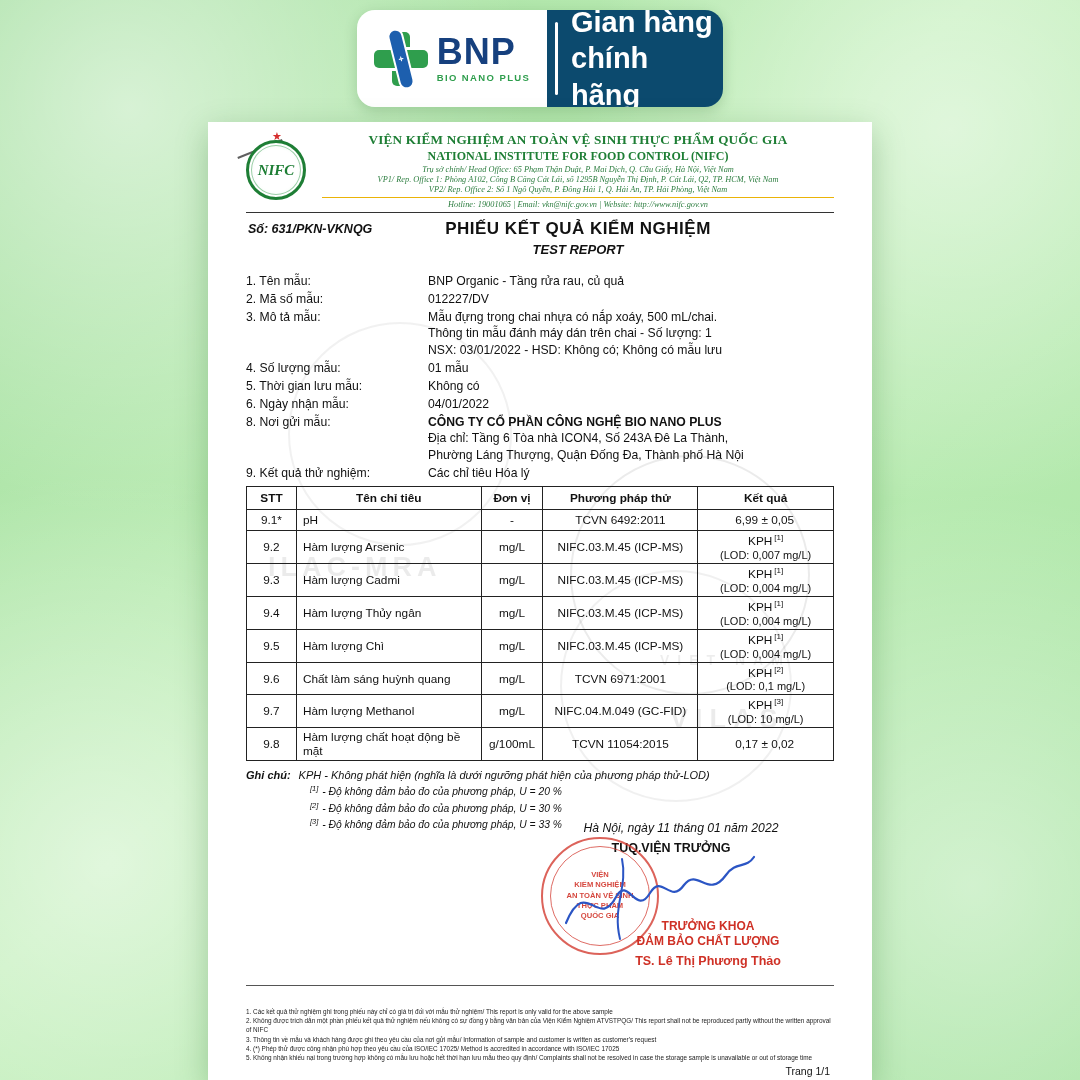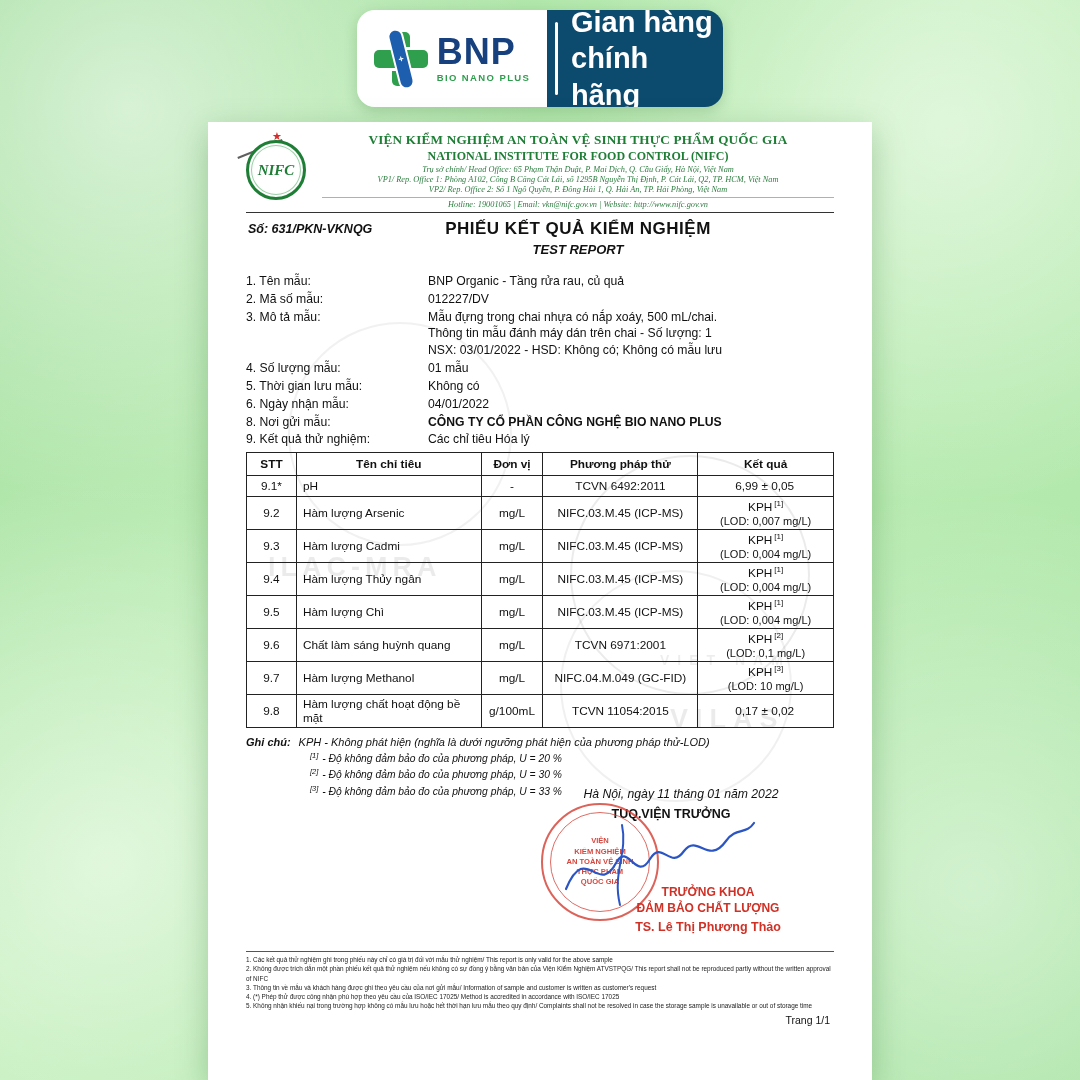--- a/index.html
+++ b/index.html
@@ -124,21 +124,21 @@
     border:1.5px solid rgba(210,55,45,.8); border-radius:50%; }
   .stamp-text { position:absolute; inset:0; display:flex; flex-direction:column;
     align-items:center; justify-content:center; color:#d2372d; font-weight:700;
     font-size:7.6px; line-height:1.35; text-align:center; }
   .sig-svg { position:absolute; left:312px; top:8px; width:200px; height:100px; }
   .sig-dept { position:absolute; left:362px; top:82px; width:200px; text-align:center;
     color:#cf3126; font-weight:800; font-size:12px; line-height:1.3; }
   .signer { margin-top:3px; font-size:12.5px; }
 
   
-  .footer { border-top:1px solid #555; margin-top:4px; padding-top:3px; color:#222; position:relative; }
+  .footer { border-top:1px solid #555; margin-top:4px; padding-top:21px; color:#222; position:relative; }
   .foot-line { font-size:6.4px; line-height:1.45; }
   .page-num { text-align:right; font-size:10.5px; margin-top:3px; padding-right:4px; color:#111; }
 </style>
 </head>
 <body>
 
 <div class="banner">
   <div class="banner-left">
     <div class="cross-logo">
       <span class="cross-v"></span>
@@ -215,20 +215,22 @@
       <div class="f-value">Không có</div>
     </div>
     <div class="field-row">
       <div class="f-label">6. Ngày nhận mẫu:</div>
       <div class="f-value">04/01/2022</div>
     </div>
     <div class="field-row">
       <div class="f-label">8. Nơi gửi mẫu:</div>
       <div class="f-value">
         <div class="bold">CÔNG TY CỔ PHẦN CÔNG NGHỆ BIO NANO PLUS</div>
+        <div class="multi">Địa chỉ: Tầng 6 Tòa nhà ICON4, Số 243A Đê La Thành,
+Phường Láng Thượng, Quận Đống Đa, Thành phố Hà Nội</div>
       </div>
     </div>
     <div class="field-row">
       <div class="f-label">9. Kết quả thử nghiệm:</div>
       <div class="f-value">Các chỉ tiêu Hóa lý</div>
     </div>
   </div>
 
   <table class="results">
     <colgroup>

